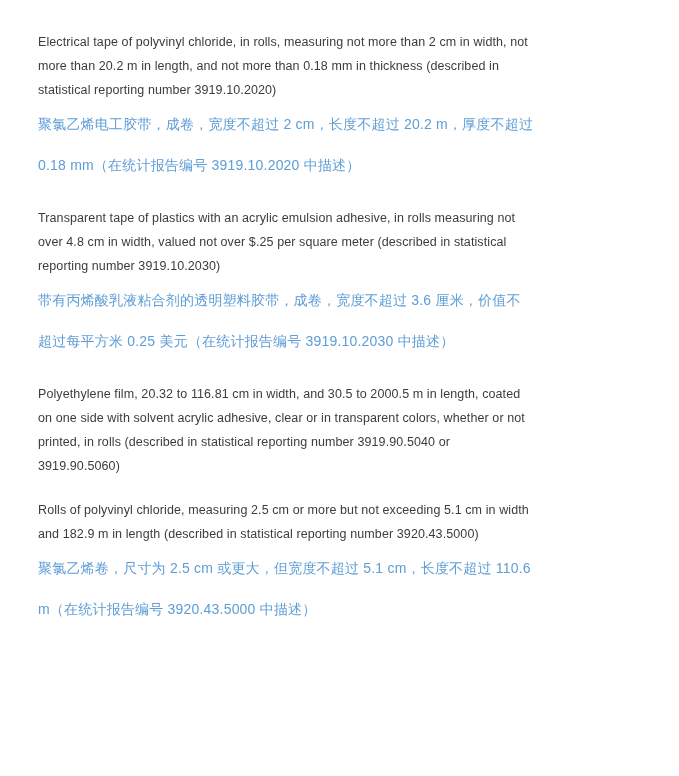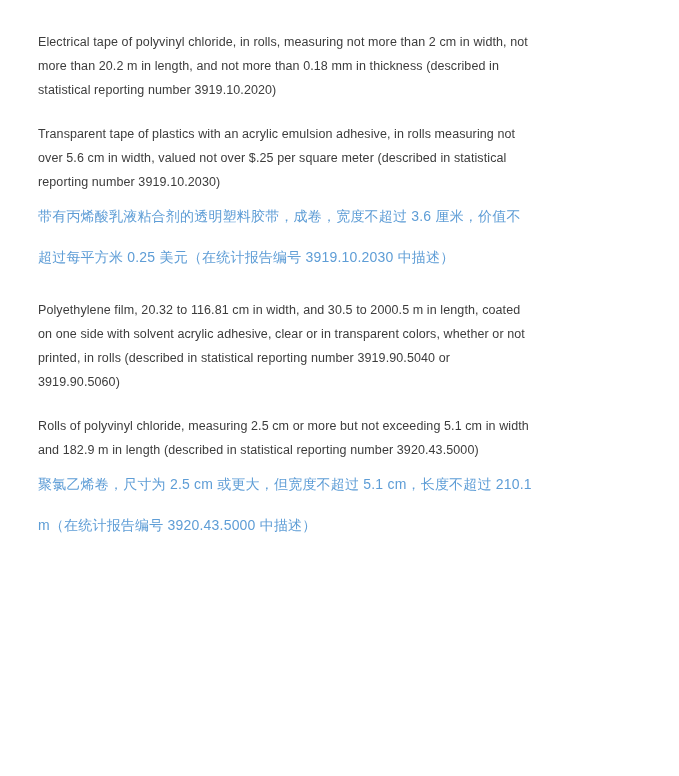--- a/index.html
+++ b/index.html
@@ -44,30 +44,31 @@
     letter-spacing: 0.2px;
   }
 </style>
 </head>
 <body>
 
 <div class="page">
 
   <section class="entry">
     <p class="en">Electrical tape of polyvinyl chloride, in rolls, measuring not more than 2 cm in width, not more than 20.2 m in length, and not more than 0.18 mm in thickness (described in statistical reporting number 3919.10.2020)</p>
+    <p class="zh">聚氯乙烯电工胶带，成卷，宽度不超过 2 cm，长度不超过 20.2 m，厚度不超过 0.18 mm（在统计报告编号 3919.10.2020 中描述）</p>
   </section>
 
   <section class="entry">
-    <p class="en">Transparent tape of plastics with an acrylic emulsion adhesive, in rolls measuring not over 5.6 cm in width, valued not over $.25 per square meter (described in statistical reporting number 3919.10.2030)</p>
+    <p class="en">Transparent tape of plastics with an acrylic emulsion adhesive, in rolls measuring not over 4.8 cm in width, valued not over $.25 per square meter (described in statistical reporting number 3919.10.2030)</p>
     <p class="zh">带有丙烯酸乳液粘合剂的透明塑料胶带，成卷，宽度不超过 3.6 厘米，价值不超过每平方米 0.25 美元（在统计报告编号 3919.10.2030 中描述）</p>
   </section>
 
 
   <section class="entry">
     <p class="en">Polyethylene film, 20.32 to 116.81 cm in width, and 30.5 to 2000.5 m in length, coated on one side with solvent acrylic adhesive, clear or in transparent colors, whether or not printed, in rolls (described in statistical reporting number 3919.90.5040 or 3919.90.5060)</p>
   </section>
 
   <section class="entry">
     <p class="en">Rolls of polyvinyl chloride, measuring 2.5 cm or more but not exceeding 5.1 cm in width and 182.9 m in length (described in statistical reporting number 3920.43.5000)</p>
-    <p class="zh">聚氯乙烯卷，尺寸为 2.5 cm 或更大，但宽度不超过 5.1 cm，长度不超过 210.1 m（在统计报告编号 3920.43.5000 中描述）</p>
+    <p class="zh">聚氯乙烯卷，尺寸为 2.5 cm 或更大，但宽度不超过 5.1 cm，长度不超过 110.6 m（在统计报告编号 3920.43.5000 中描述）</p>
   </section>
 
 </div>
 
 </body></html>

